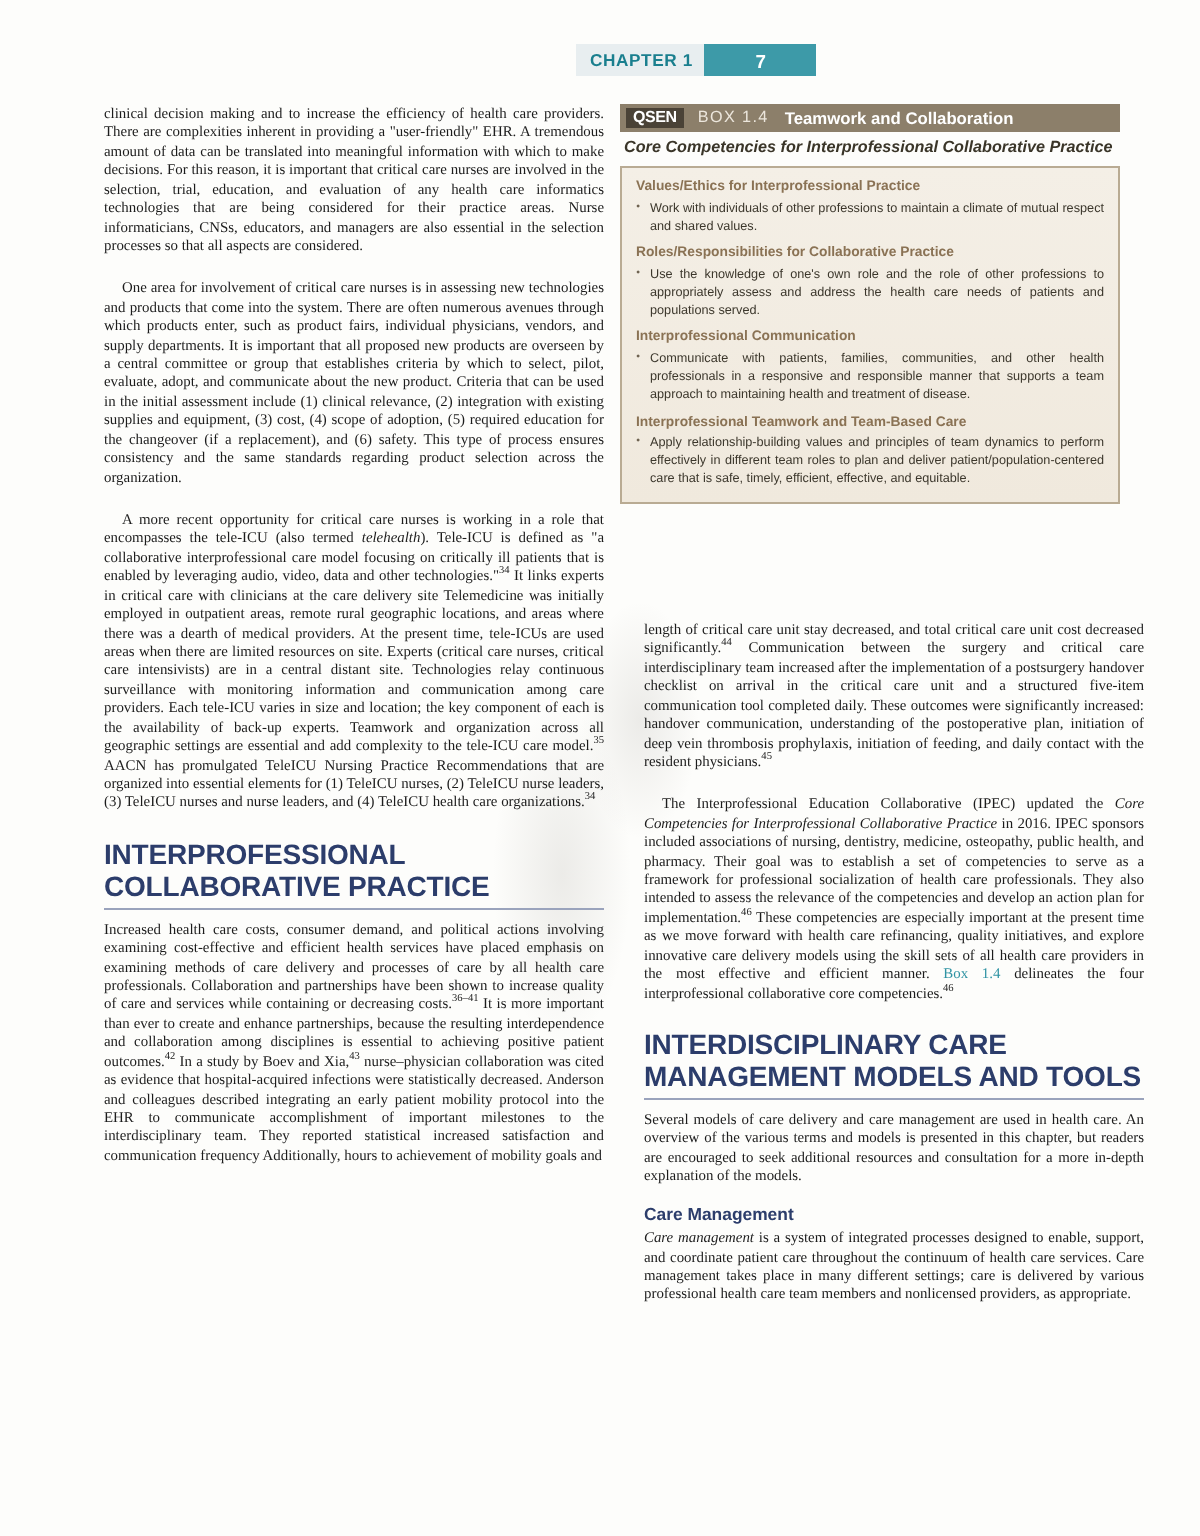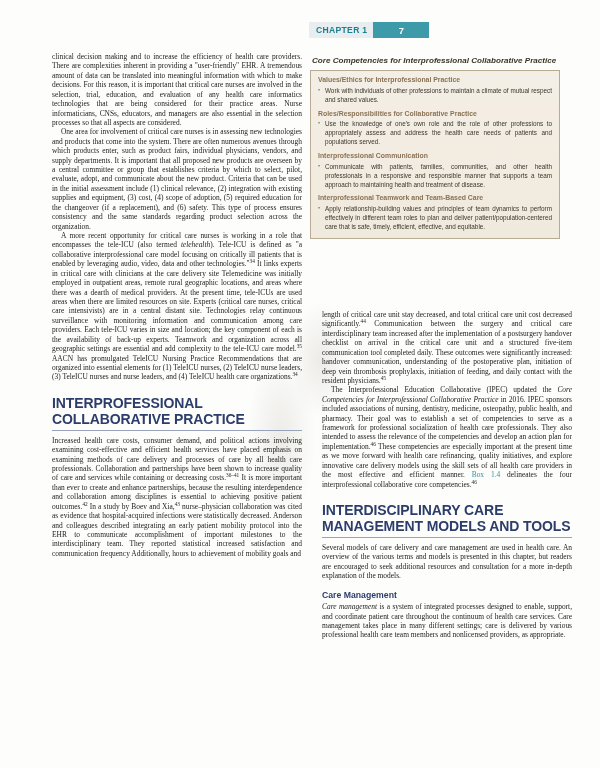--- a/index.html
+++ b/index.html
@@ -16,21 +16,20 @@
     width:600px; height:768px;
     background:#fdfdfb;
     overflow:hidden;
   }
 
   
   #runhead{
     position:absolute;
     top:22px; left:0; right:0;
     height:16px;
-    margin-left:21px;
   }
   .rh-bar{
     position:absolute;
     left:288px; right:18px; top:0; height:16px;
     display:flex; align-items:stretch;
   }
   .rh-chapter{
     background:#e8eef0;
     color:#1a7f8e;
     font-family:"Liberation Sans", sans-serif;
@@ -77,21 +76,21 @@
   }
   #col-left { left:0; }
   #col-right{ left:270px; }
 
   p.body{
     text-indent:0;
     margin:0;
     text-align:justify;
   }
   p.body.ind{ text-indent:9px; }
-  p.body + p.body { margin-top:0; }
+  p.body + p.body { margin-top:12px; }
 
   .sup{
     font-size:5.3px;
     vertical-align:super;
     line-height:0;
   }
   .it{ font-style:italic; }
   .xref{ color:#2f93a3; }
 
   
@@ -248,20 +247,25 @@
 
       <h3 class="sub">Care Management</h3>
 
       <p class="body"><span class="it">Care management</span><span> is a system of integrated processes designed to enable, support, and coordinate patient care throughout the continuum of health care services. Care management takes place in many different settings; care is delivered by various professional health care team members and nonlicensed providers, as appropriate.</span></p>
 
     </div>
   </div>
 
   <div id="qsen-box">
 
+    <div class="qsen-bar">
+      <span class="qsen-tag">QSEN</span>
+      <span class="qsen-boxno">BOX 1.4</span>
+      <span class="qsen-boxtitle">Teamwork and Collaboration</span>
+    </div>
 
     <div class="qsen-subtitle">Core Competencies for Interprofessional Collaborative Practice</div>
 
     <div class="qsen-body">
 
       <div class="q-head">Values/Ethics for Interprofessional Practice</div>
       <div class="q-item">
         <span class="q-bullet">•</span>
         <span class="q-text">Work with individuals of other professions to maintain a climate of mutual respect and shared values.</span>
       </div>

